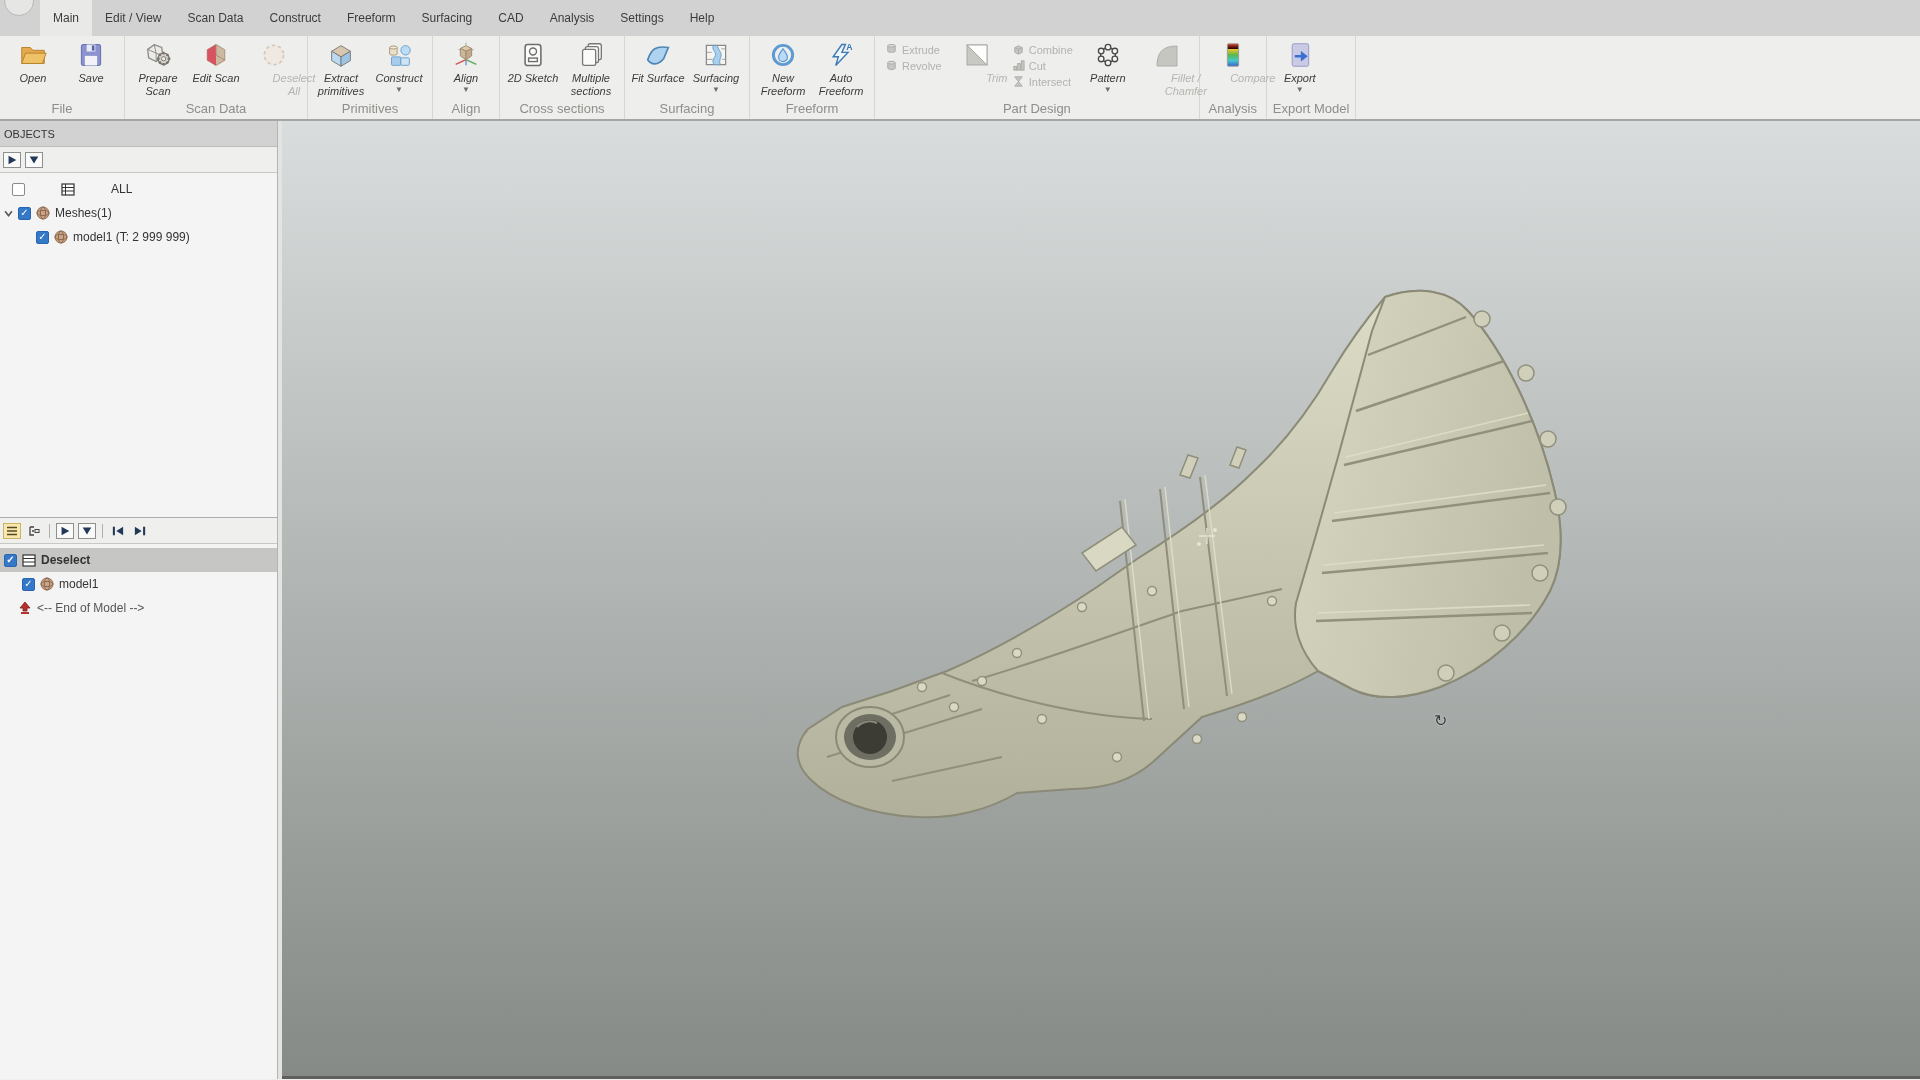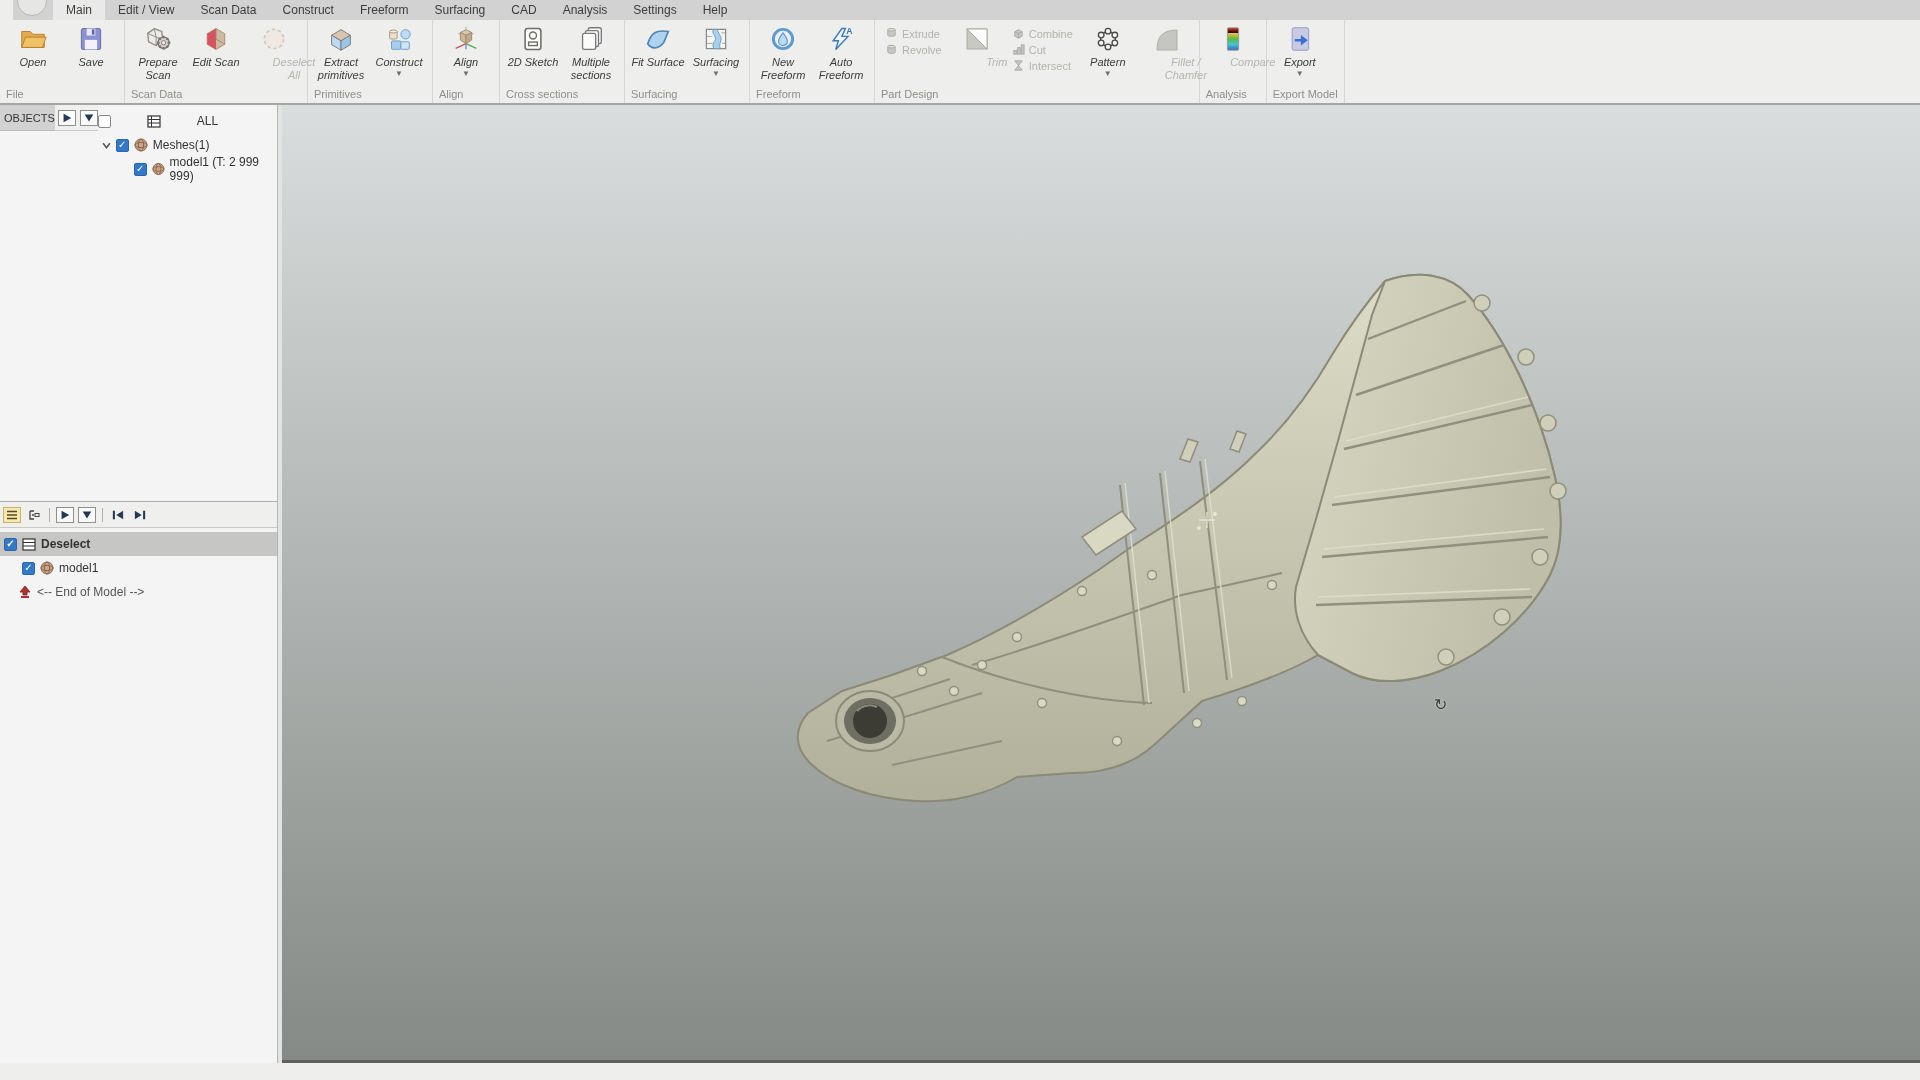--- a/index.html
+++ b/index.html
@@ -1,58 +1,58 @@
 <!DOCTYPE html>
 <html><head>
 <meta charset="utf-8">
 <style>
   * { margin:0; padding:0; box-sizing:border-box; }
   html,body { width:1920px; height:1080px; overflow:hidden; background:#eeeeec;
               font-family:"Liberation Sans", sans-serif; }
   .screen { width:1920px; height:1080px; display:flex; flex-direction:column; position:relative; }
 
   
-  .menubar { height:20px; background:#d2d2d2; display:flex; align-items:stretch;
-             padding-left:40px; position:relative; flex:0 0 auto;margin-left:13px; }
+  .menubar { height:36px; background:#d2d2d2; display:flex; align-items:stretch;
+             padding-left:40px; position:relative; flex:0 0 auto; }
   .appcircle { position:absolute; left:4px; top:-14px; width:30px; height:30px;
                border-radius:50%; background:#e6e6e4; border:1px solid #b8b8b6; }
   .mtab { font-size:12px; color:#3c3c3c; padding:0 13px; display:flex; align-items:center;
           cursor:default; }
   .mtab.sel { background:#e9e9e8; }
 
   
   .ribbon { height:83px; background:#eeeeec; display:flex; align-items:stretch; flex:0 0 auto; }
   .rgroup { display:flex; flex-direction:column; border-right:1px solid #d6d6d2; padding:2px 4px 0; }
   .rbtns { flex:1; display:flex; align-items:flex-start; }
   .rbtn { width:58px; display:flex; flex-direction:column; align-items:center; cursor:default; }
   .ricon { height:34px; display:flex; align-items:center; justify-content:center; }
   .rlabel { font-size:11px; line-height:1.2; color:#3c3c3c; text-align:center;font-style:italic; }
   .rbtn.dis .rlabel { color:#b4b4b0;margin-left:40px; }
   .caret { font-size:8px; color:#6e6e6a; line-height:1; margin-top:1px; }
-  .rgroup-label { font-size:11px; color:#8e8e8a; text-align:left; padding:2px 2px 3px; white-space:nowrap; }
+  .rgroup-label { font-size:13px; color:#8e8e8a; text-align:center; padding:2px 2px 3px; white-space:nowrap; }
   
   .pdcol { display:flex; flex-direction:column; gap:3px; padding:5px 6px 0;text-align:right; }
   .pdsm { display:flex; align-items:center; gap:4px; font-size:11px; color:#b2b2ae; white-space:nowrap; }
 
   .ribbon-divider { height:2px; background:#a6a6a4; flex:0 0 auto; }
 
   
   .main { height:958px; display:flex; flex:0 0 auto; }
   .left-panel { width:278px; background:#f4f4f4; border-right:1px solid #b4b4b2; display:flex; flex-direction:column; }
   .gap-strip { width:4px; background:#e3e3e1; }
   .panel-header { height:26px; background:#d2d2d2; border-bottom:1px solid #bcbcba;
                   font-size:11px; color:#333; display:flex; align-items:center; padding-left:4px; }
   .panel-toolbar { height:26px; background:#efefed; border-bottom:1px solid #c8c8c6;
                    display:flex; align-items:center; gap:4px; padding-left:3px; }
   .tbox { width:18px; height:16px; border:1px solid #8f8f8d; background:#fafafa;
           display:flex; align-items:center; justify-content:center; }
   .tbox.hl { background:#f6e8ae; border-color:#c8b464; }
   .tplain { width:18px; height:16px; display:flex; align-items:center; justify-content:center; }
   .tsep { width:1px; height:14px; background:#b0b0ae; margin:0 2px; }
-  .objects-section { height:396px; display:flex; flex-direction:row; }
+  .objects-section { height:396px; display:flex; flex-direction:column; }
   .history-section { flex:1; border-top:1px solid #adadab; display:flex; flex-direction:column; }
   .tree { flex:1; background:#f4f4f4; padding-top:4px; }
   .trow { height:24px; display:flex; align-items:center; gap:5px; font-size:12px; color:#333; cursor:default; }
   .trow.hlrow { background:#c6c6c4; font-weight:bold; }
   .cb { width:13px; height:13px; border:1px solid #8a8a88; background:#fff; border-radius:2px;
         flex:0 0 auto; display:flex; align-items:center; justify-content:center; }
   .cb.on { background:#3478c8; border-color:#2a66b0; color:#fff; font-size:10px; line-height:1; }
   .dim { color:#555; font-weight:normal; }
 
   
@@ -406,21 +406,21 @@
                 <path d="M4 2 L13 7 L4 12 Z" fill="#223a57"></path>
               </svg>
           </span>
           <span class="tbox">
             <svg width="14" height="12" viewBox="0 0 16 14">
                 <path d="M3 3 L13 3 L8 11 Z" fill="#223a57"></path>
               </svg>
           </span>
         </div>
         <div class="tree">
-          <div class="trow" style="padding-left:0;gap:36px;">
+          <div class="trow" style="padding-left:12px;gap:36px;">
             <span class="cb"></span>
             <svg width="14" height="13" viewBox="0 0 14 13">
                 <rect x="1" y="1" width="12" height="11" fill="#fff" stroke="#333" stroke-width="1.2"></rect>
                 <path d="M1 4.5 h12 M1 8 h12 M4.5 1 v11" stroke="#333"></path>
               </svg>
             <span>ALL</span>
           </div>
           <div class="trow" style="padding-left:4px;">
             <svg width="9" height="9" viewBox="0 0 8 8">
                 <path d="M1 2 L4 6 L7 2" fill="none" stroke="#555" stroke-width="1.4"></path>

